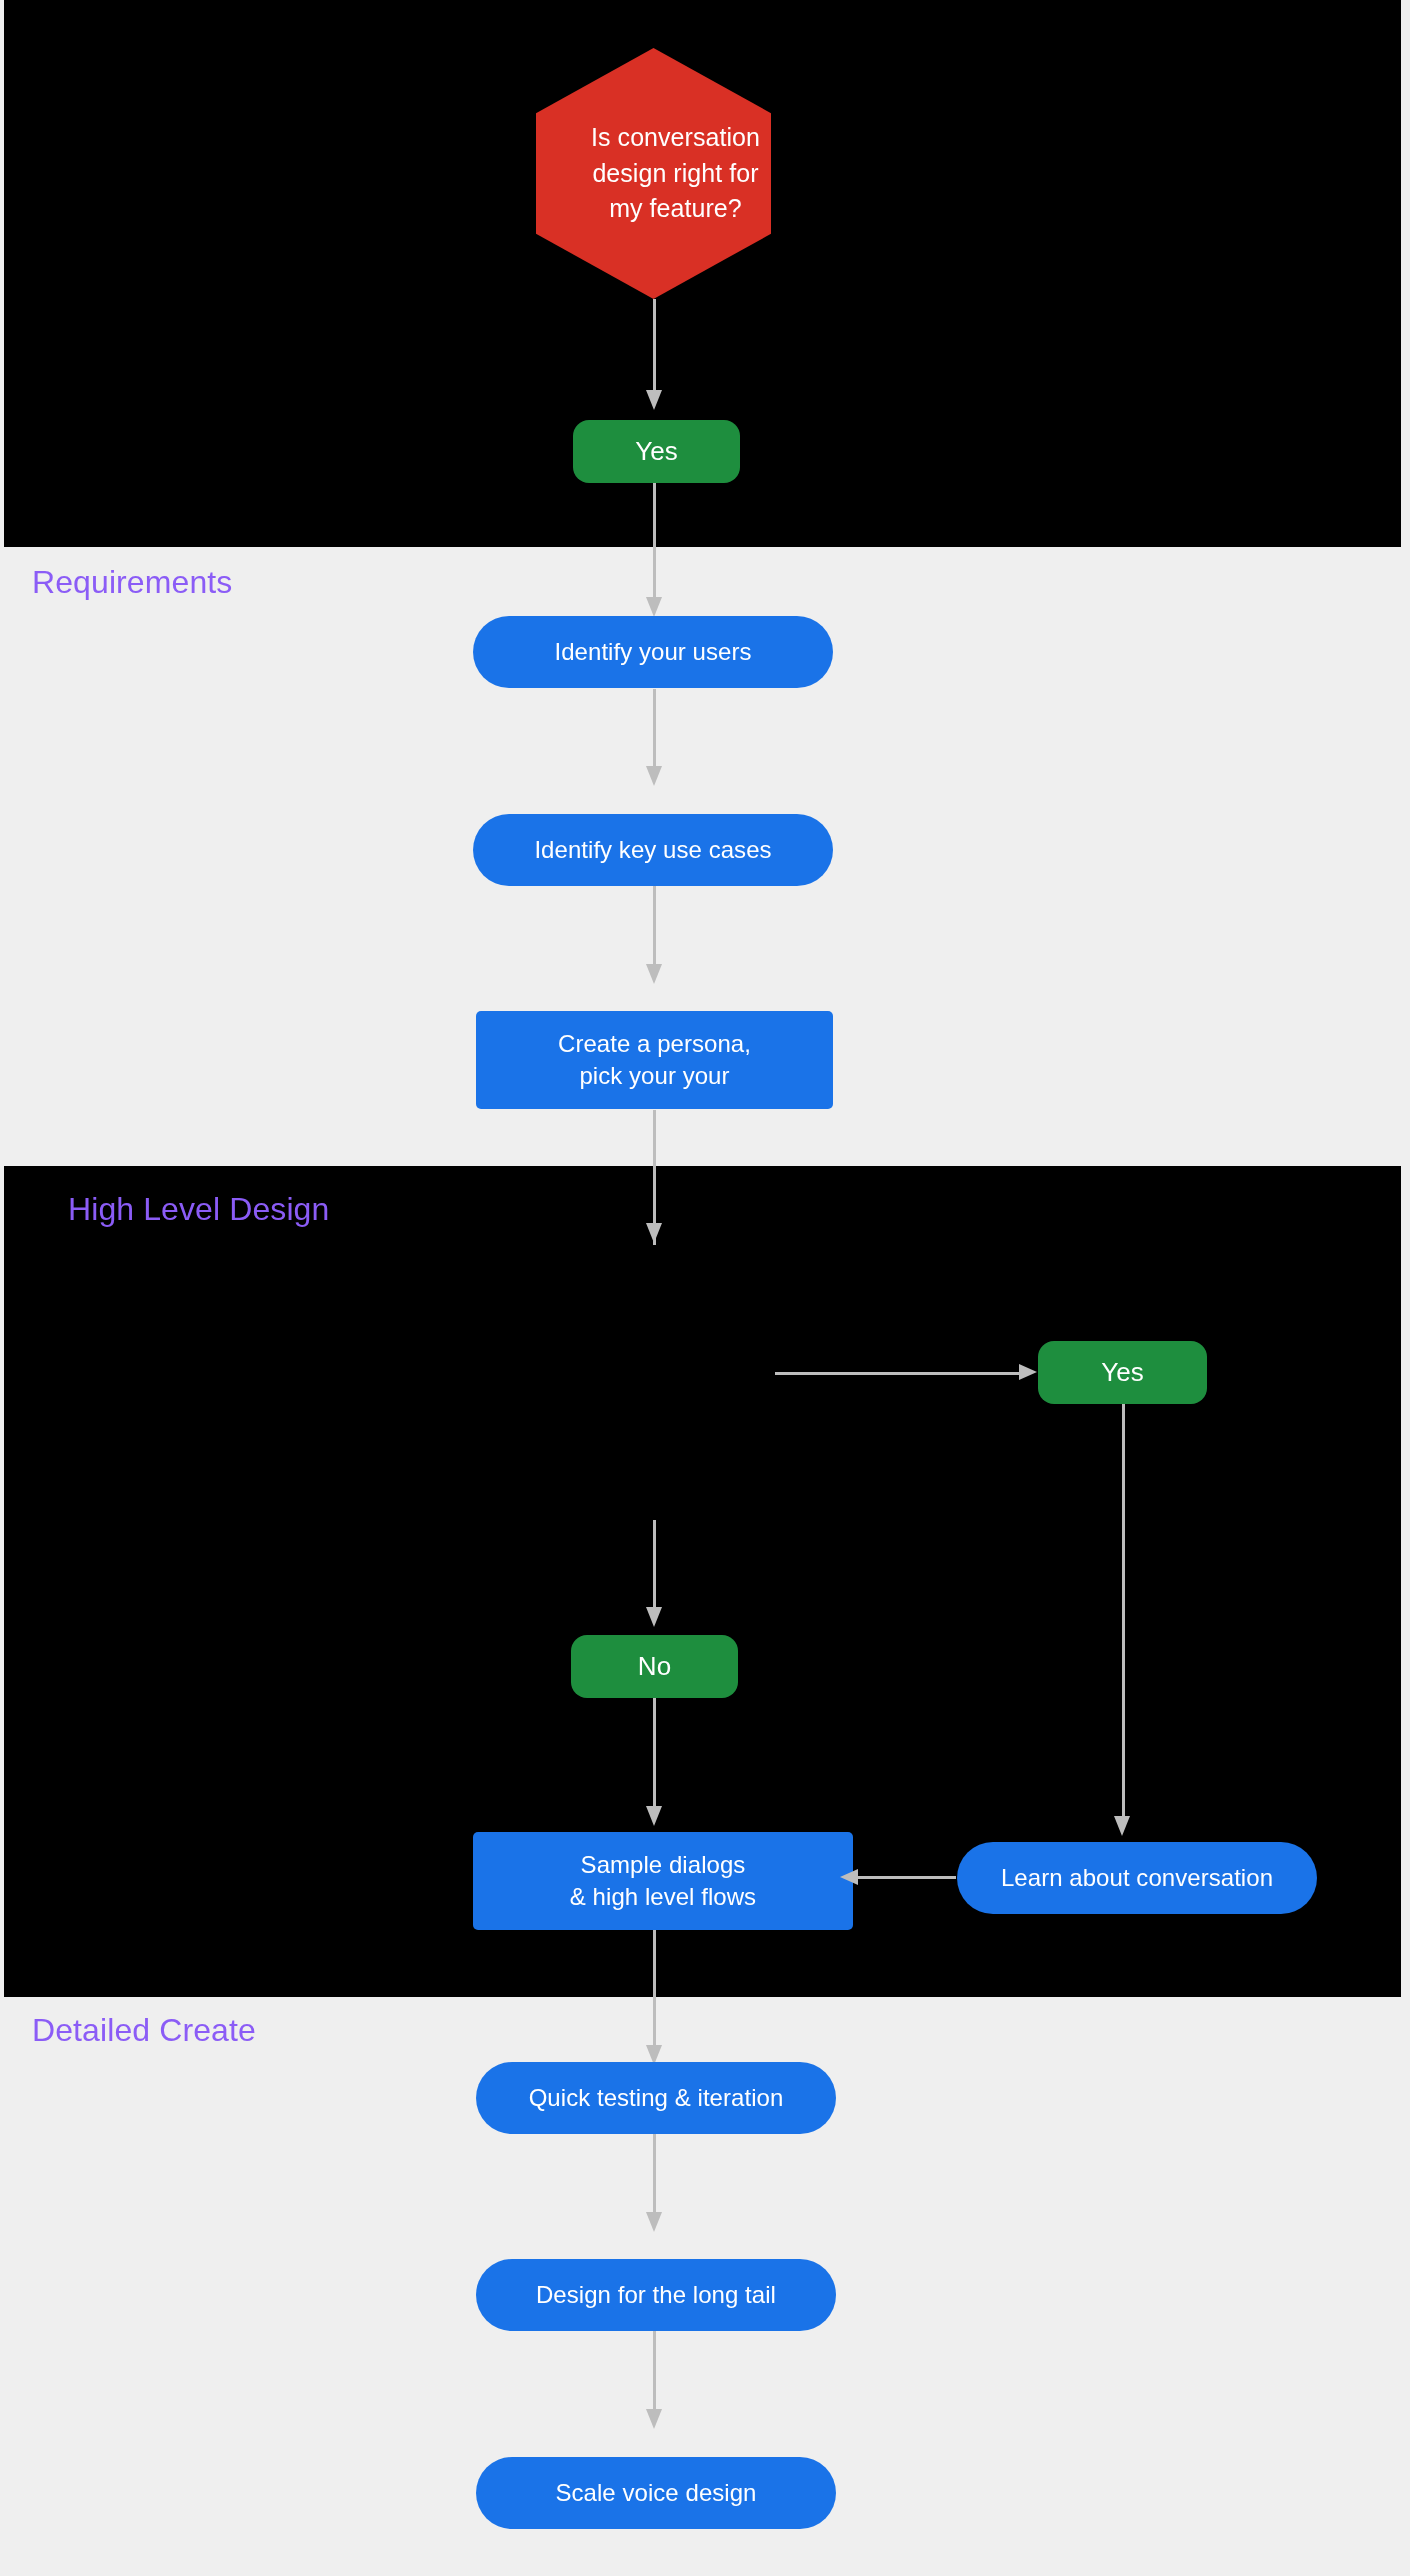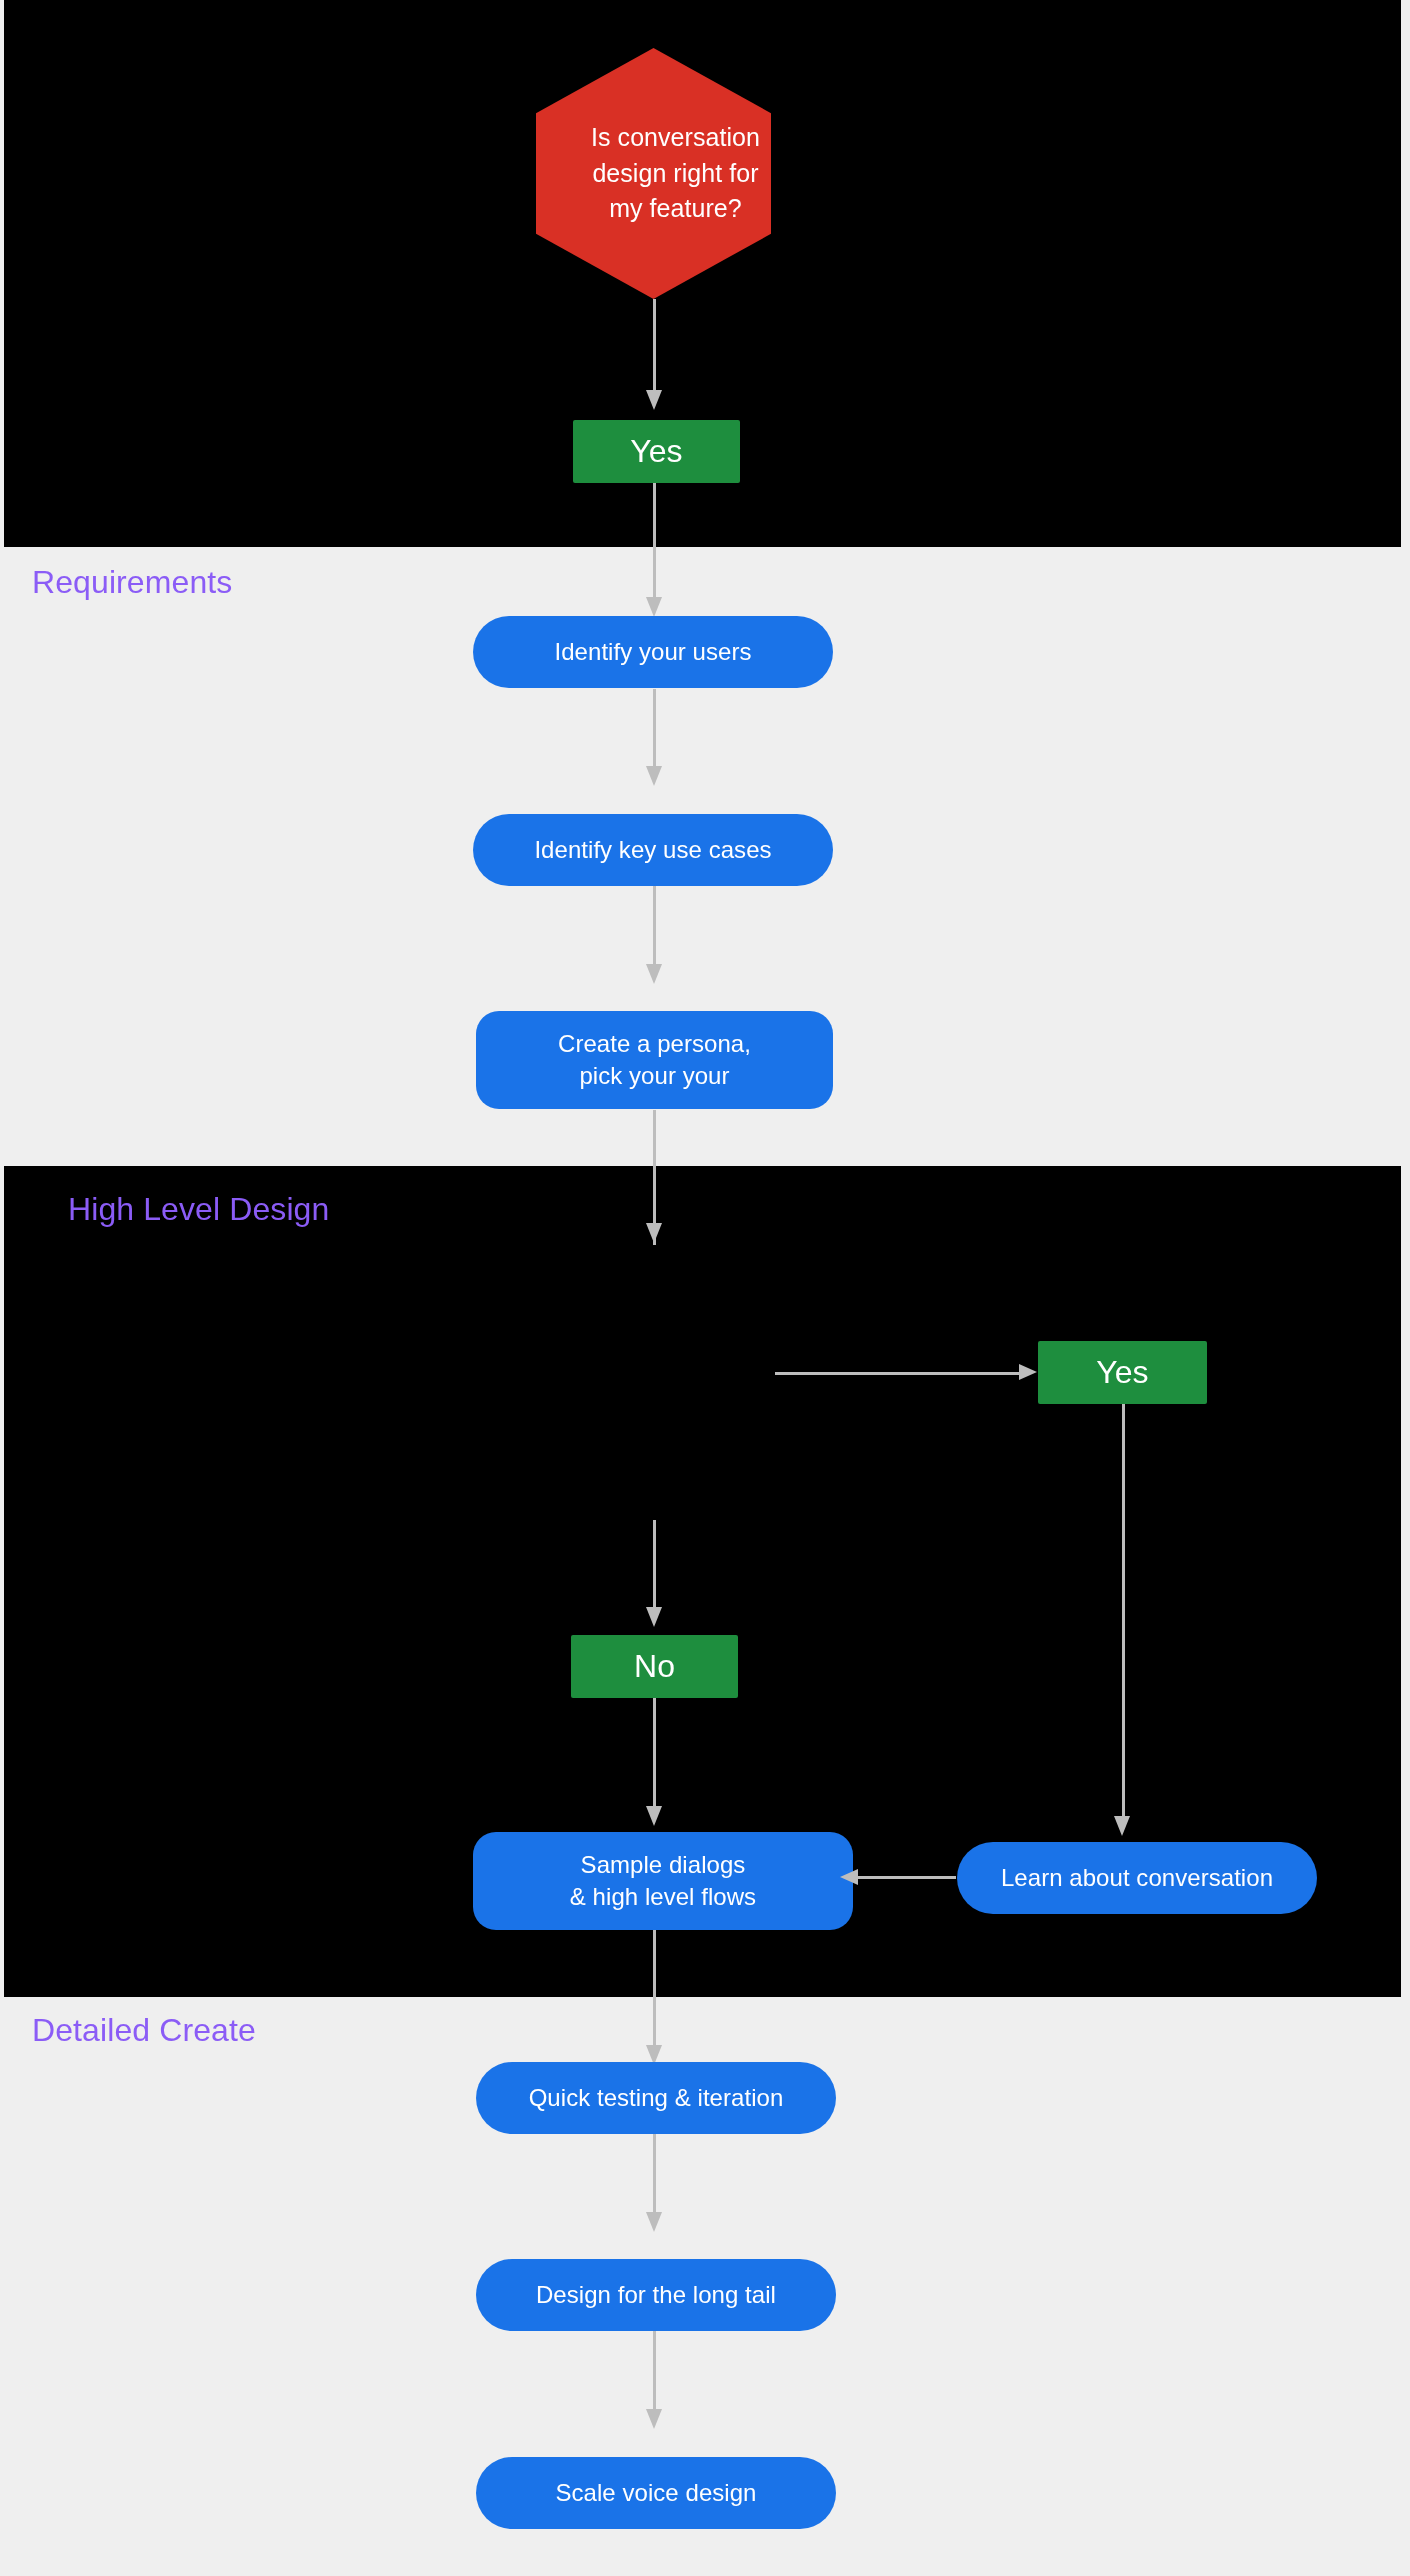--- a/index.html
+++ b/index.html
@@ -66,30 +66,30 @@
 
   .hex {
     background: #d93025;
     clip-path: polygon(50% 0%, 100% 26%, 100% 74%, 50% 100%, 0% 74%, 0% 26%);
     font-size: 25px;
     line-height: 1.42;
   }
 
   .chip {
     background: #1e8e3e;
-    border-radius: 2px;
-    font-size: 32px;
+    border-radius: 16px;
+    font-size: 26px;
   }
 
   .pill {
     background: #1a73e8;
     border-radius: 927px;
   }
   .pill.two-line {
-    border-radius: 23px;
+    border-radius: 5px;
   }
 
   
   .conn {
     position: absolute;
     background: #bdbdbd;
   }
   .conn.v { width: 2.8px; }
   .conn.h { height: 2.8px; }
 

